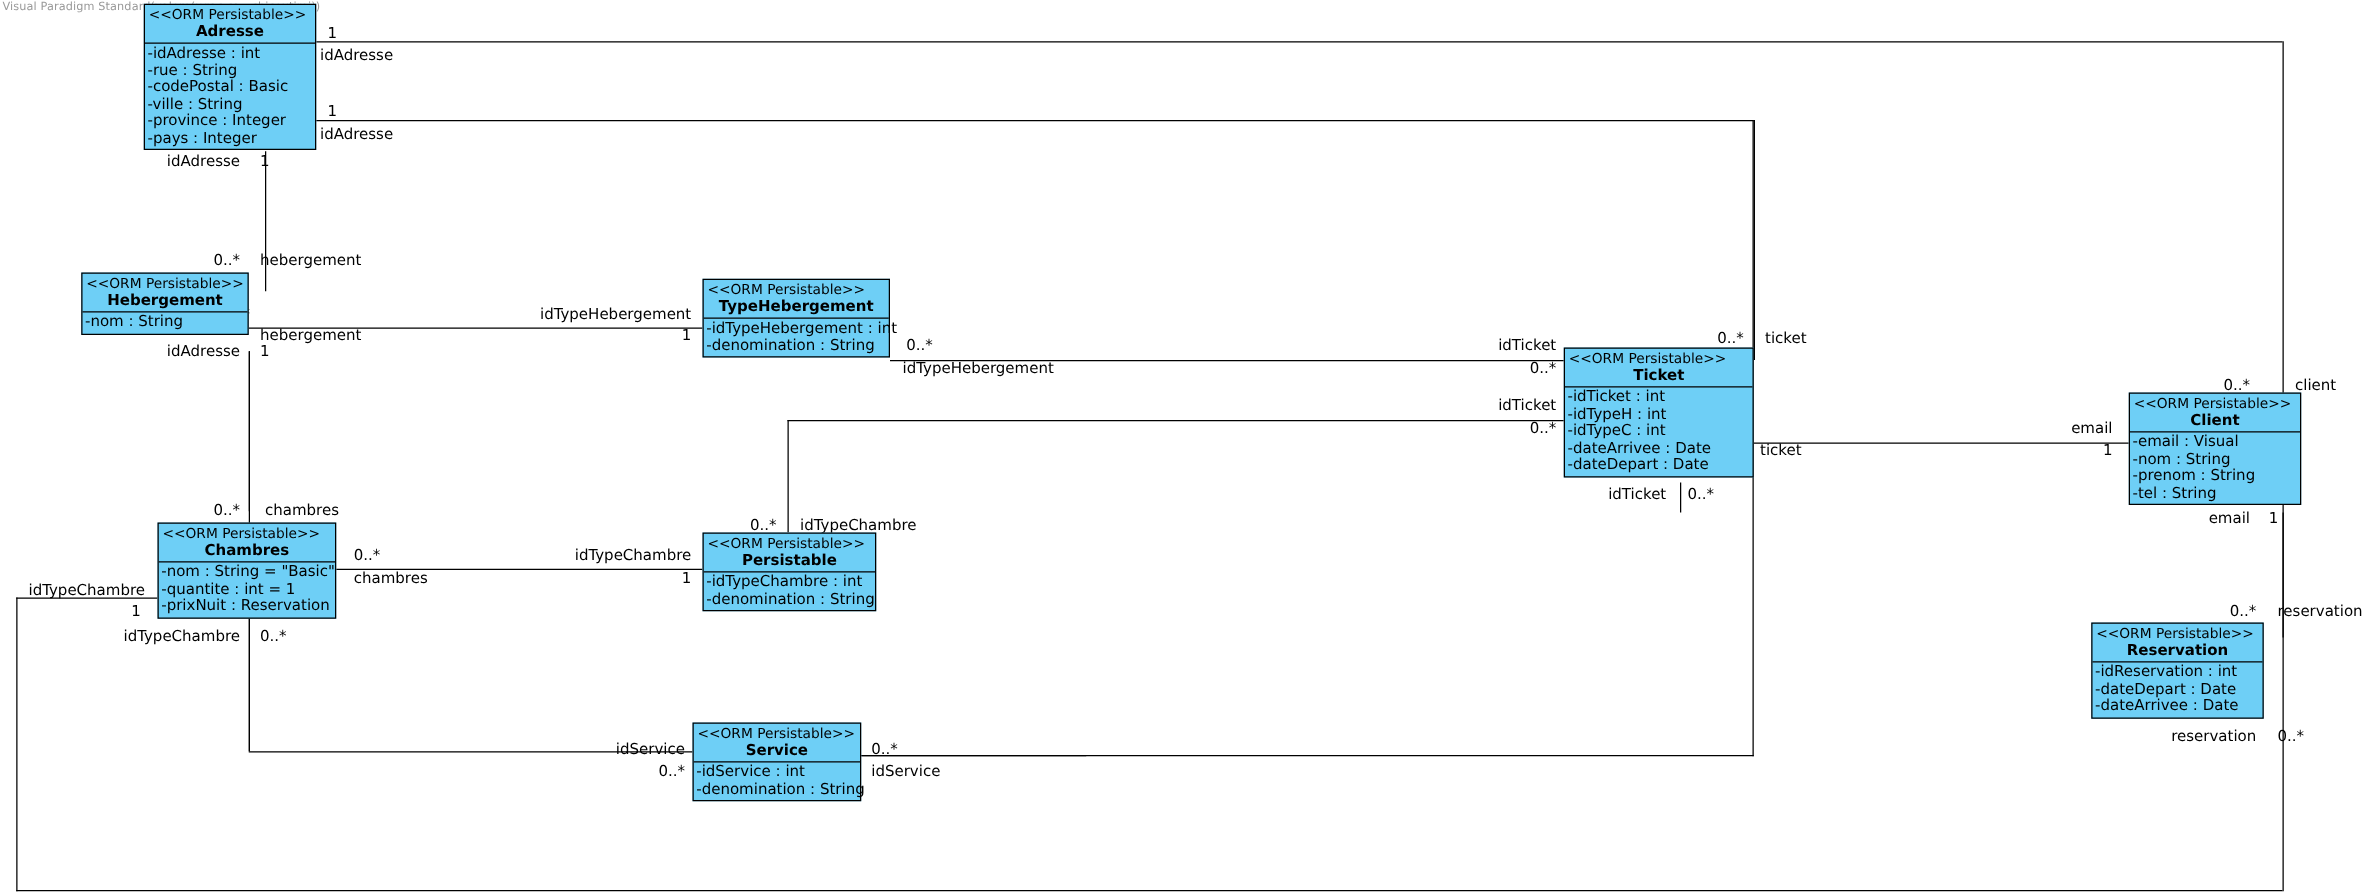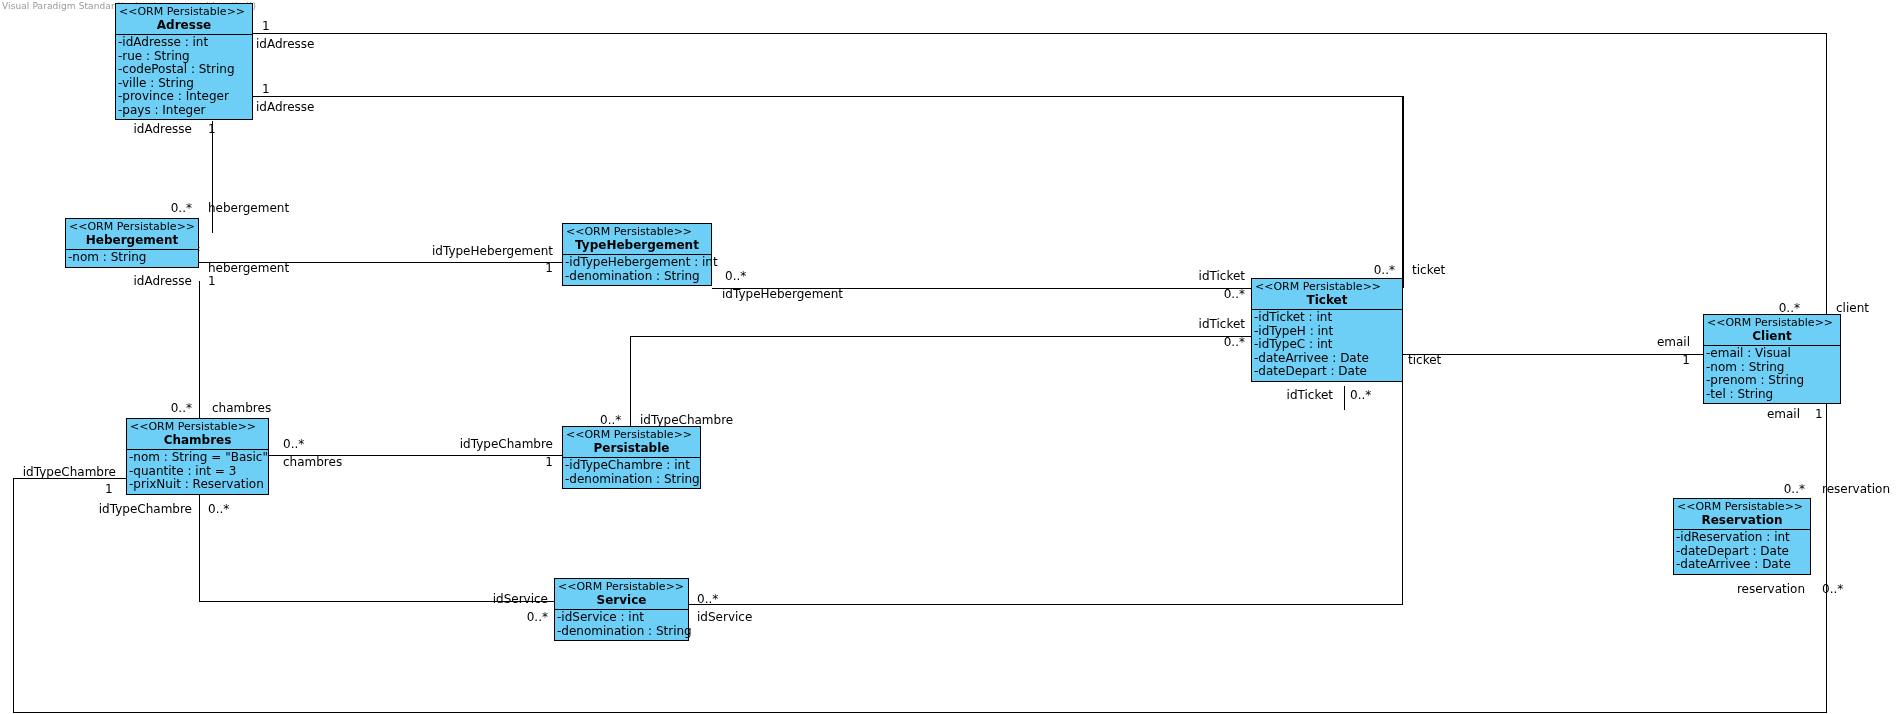--- a/index.html
+++ b/index.html
@@ -193,21 +193,21 @@
   <div class="lbl" style="left:1822px; top:483px;">reservation</div>
   <div class="lbl r" style="left:1700px; top:583px; width:105px;">reservation</div>
   <div class="lbl" style="left:1822px; top:583px;">0..*</div>
 
   <div class="cls" style="left:115px; top:3px; width:138px;">
     <div class="stereo">&lt;&lt;ORM Persistable&gt;&gt;</div>
     <div class="cname">Adresse</div>
     <div class="attrs">
       <div class="attr">-idAdresse : int</div>
       <div class="attr">-rue : String</div>
-      <div class="attr">-codePostal : String</div>
+      <div class="attr">-codePostal : Basic</div>
       <div class="attr">-ville : String</div>
       <div class="attr">-province : Integer</div>
       <div class="attr">-pays : Integer</div>
     </div>
   </div>
 
   <div class="cls" style="left:65px; top:218px; width:134px;">
     <div class="stereo">&lt;&lt;ORM Persistable&gt;&gt;</div>
     <div class="cname">Hebergement</div>
     <div class="attrs">
@@ -245,21 +245,21 @@
       <div class="attr">-prenom : String</div>
       <div class="attr">-tel : String</div>
     </div>
   </div>
 
   <div class="cls" style="left:126px; top:418px; width:143px;">
     <div class="stereo">&lt;&lt;ORM Persistable&gt;&gt;</div>
     <div class="cname">Chambres</div>
     <div class="attrs">
       <div class="attr">-nom : String = "Basic"</div>
-      <div class="attr">-quantite : int = 3</div>
+      <div class="attr">-quantite : int = 1</div>
       <div class="attr">-prixNuit : Reservation</div>
     </div>
   </div>
 
   <div class="cls" style="left:562px; top:426px; width:139px;">
     <div class="stereo">&lt;&lt;ORM Persistable&gt;&gt;</div>
     <div class="cname">Persistable</div>
     <div class="attrs">
       <div class="attr">-idTypeChambre : int</div>
       <div class="attr">-denomination : String</div>

